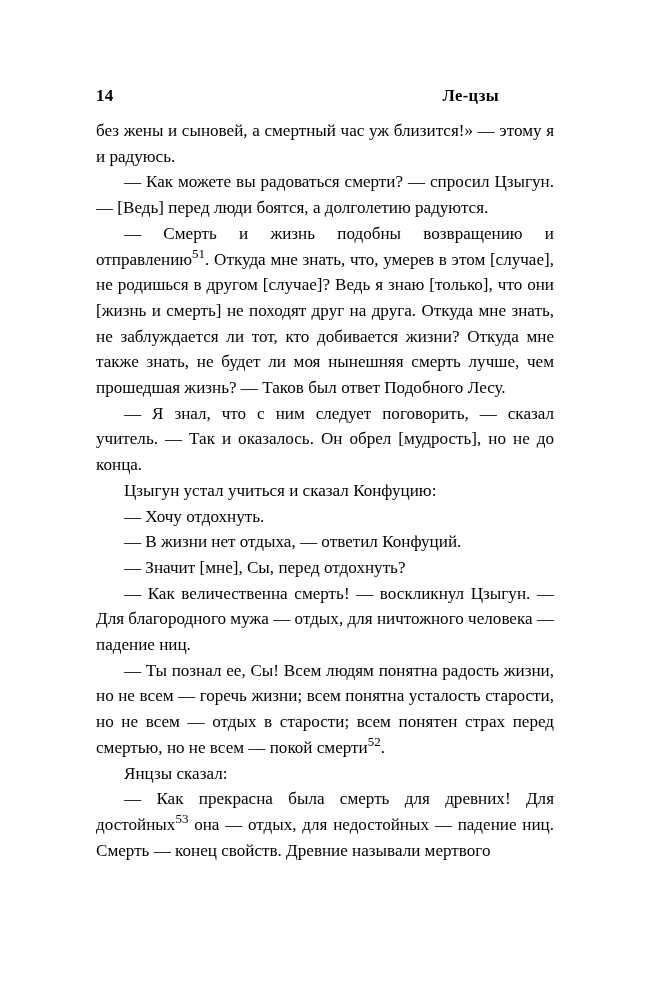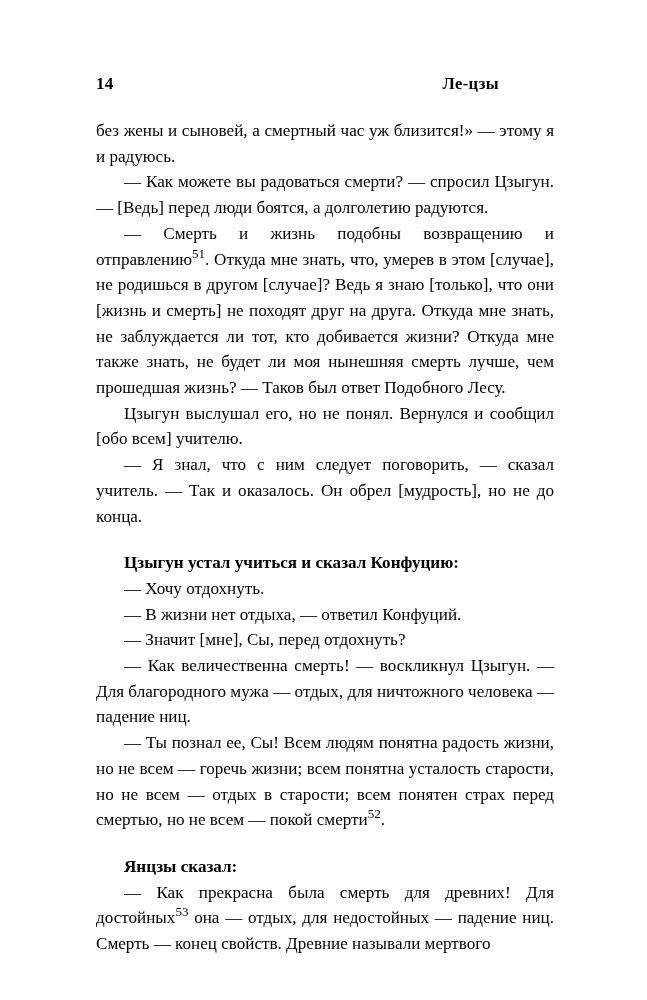--- a/index.html
+++ b/index.html
@@ -34,42 +34,41 @@
     letter-spacing: 0.2px;
   }
   .header .folio {
     font-size: 17px;
     font-weight: bold;
   }
   .header .running-title {
     font-size: 16.5px;
     font-weight: bold;
     letter-spacing: 0.4px;
+    margin-top: 12px;
   }
   .content {
     position: absolute;
     top: 118px;
     left: 96px;
     width: 458px;
     font-size: 17.1px;
     line-height: 25.7px;
     text-align: justify;
     text-justify: inter-word;
     hyphens: manual;
   }
   p {
     margin: 0;
     text-indent: 0;
   }
   p.ind {
     text-indent: 28px;
   }
   p.gap {
-    margin-top: 21px;
-    font-weight: bold;
   }
   sup {
     font-size: 13px;
     vertical-align: super;
     line-height: 0;
   }
 </style>
 </head>
 <body>
 
@@ -81,21 +80,20 @@
   </div>
 
   <div class="content">
 
     <p><span>без жены и сыновей, а смертный час уж близится!» — этому я и радуюсь.</span></p>
 
     <p class="ind"><span>— Как можете вы радоваться смерти? — спросил Цзыгун. — [Ведь] перед люди боятся, а долголетию радуются.</span></p>
 
     <p class="ind"><span>— Смерть и жизнь подобны возвращению и отправлению</span><sup>51</sup><span>. Откуда мне знать, что, умерев в этом [случае], не родишься в другом [случае]? Ведь я знаю [только], что они [жизнь и смерть] не походят друг на друга. Откуда мне знать, не заблуждается ли тот, кто добивается жизни? Откуда мне также знать, не будет ли моя нынешняя смерть лучше, чем прошедшая жизнь? — Таков был ответ Подобного Лесу.</span></p>
 
-    <p class="ind"><span>Цзыгун выслушал его, но не понял. Вернулся и сообщил [обо всем] учителю.</span></p>
 
     <p class="ind"><span>— Я знал, что с ним следует поговорить, — сказал учитель. — Так и оказалось. Он обрел [мудрость], но не до конца.</span></p>
 
     <p class="ind gap"><span>Цзыгун устал учиться и сказал Конфуцию:</span></p>
 
     <p class="ind"><span>— Хочу отдохнуть.</span></p>
 
     <p class="ind"><span>— В жизни нет отдыха, — ответил Конфуций.</span></p>
 
     <p class="ind"><span>— Значит [мне], Сы, перед отдохнуть?</span></p>

